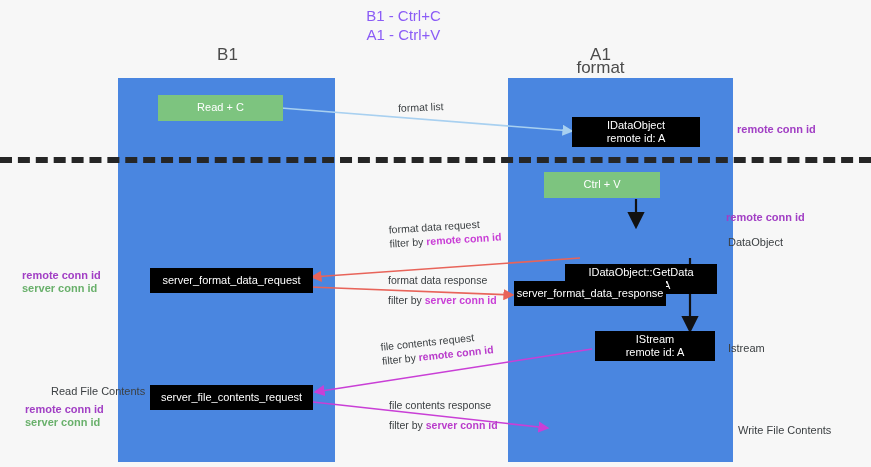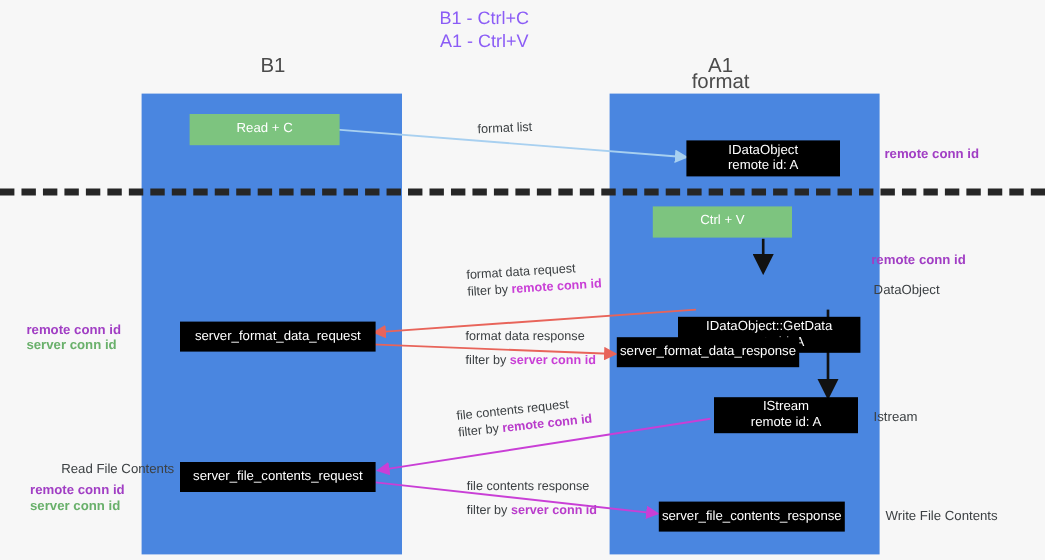--- a/index.html
+++ b/index.html
@@ -139,23 +139,20 @@
     <span class="ln">IStream</span>
     <span class="ln">remote id: A</span>
   </div>
 
   <div class="sidelabel dark" style="left:728px;top:342px;">Istream</div>
 
   <div class="nodebox orange" style="left:150px;top:385px;width:163px;height:25px;">
     <span class="ln">server_file_contents_request</span>
   </div>
 
-  <div class="nodebox orange" style="left:549px;top:418px;width:155px;height:25px;">
-    <span class="ln">server_file_contents_response</span>
-  </div>
 
   <div class="sidelabel dark" style="left:15px;top:385px;padding-left:36px;">Read File Contents</div>
   <div class="sidelabel purple" style="left:25px;top:403px;">remote conn id</div>
   <div class="sidelabel green" style="left:25px;top:416px;">server conn id</div>
 
   <div class="sidelabel dark" style="left:738px;top:424px;">Write File Contents</div>
 
   <div class="arrowlabel" style="left:398px;top:100px;transform:rotate(-2.5deg);">
     <div>format list</div>
   </div>

